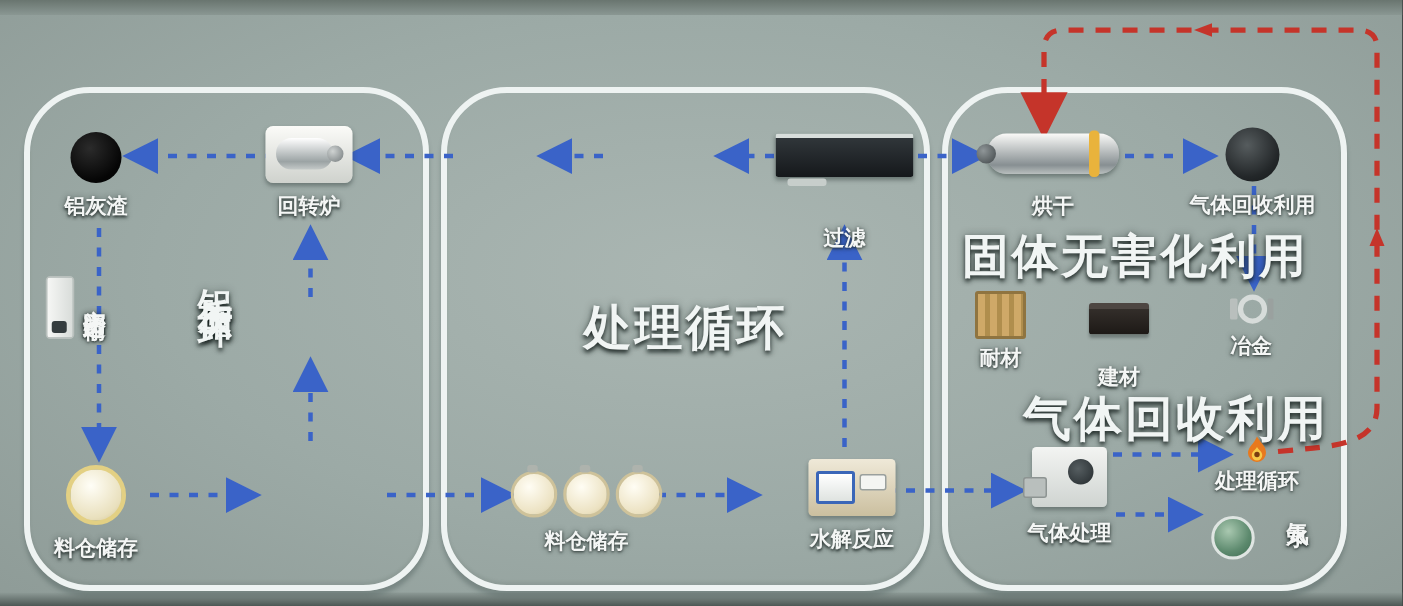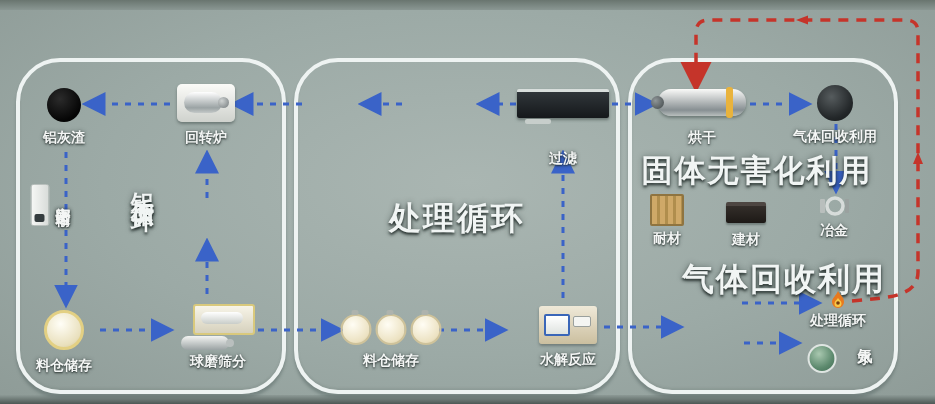--- a/index.html
+++ b/index.html
@@ -166,27 +166,20 @@
     <div class="lbl">回转炉</div>
   </div>
   <div class="node" style="left:40px;top:184px;">
     <div class="i-truck"></div>
   </div>
   <div class="lbl lbl-v" style="left:53px;top:194px;">密闭运输</div>
   <div class="node" style="left:64px;top:310px;">
     <div class="i-silo"></div>
     <div class="lbl">料仓储存</div>
   </div>
-  <div class="node" style="left:218px;top:300px;">
-    <div class="i-ballmill">
-      <div class="bm-box"></div>
-      <div class="bm-cyl"></div>
-    </div>
-    <div class="lbl" style="margin-top:3px;">球磨筛分</div>
-  </div>
 
   <div class="node" style="left:563px;top:89px;">
     <div class="i-filter"></div>
     <div class="lbl" style="margin-top:32px;">过滤</div>
   </div>
   <div class="node" style="left:391px;top:314px;">
     <div class="i-tanks">
       <span class="i-tank"></span>
       <span class="i-tank"></span>
       <span class="i-tank"></span>
@@ -205,30 +198,34 @@
   <div class="node" style="left:835px;top:85px;">
     <div class="i-alumina"></div>
     <div class="lbl">气体回收利用</div>
   </div>
   <div class="node" style="left:667px;top:194px;">
     <div class="i-crate"></div>
     <div class="lbl" style="margin-top:4px;">耐材</div>
   </div>
   <div class="node" style="left:746px;top:202px;">
     <div class="i-brick"></div>
-    <div class="lbl" style="margin-top:8px;">建材</div>
+    <div class="lbl" style="margin-top:20px;">建材</div>
   </div>
   <div class="node" style="left:834px;top:194px;">
     <svg width="32" height="24" viewBox="0 0 32 24">
       <rect x="2" y="5" width="5" height="14" rx="1" fill="#b9bfbd"></rect>
       <circle cx="17" cy="12" r="8" fill="none" stroke="#d7dcda" stroke-width="3.5"></circle>
       <rect x="27" y="5" width="4" height="14" rx="1" fill="#9aa19f"></rect>
     </svg>
     <div class="lbl" style="margin-top:4px;">冶金</div>
   </div>
+  <div class="node" style="left:713px;top:298px;">
+    <div class="i-gasplant"></div>
+    <div class="lbl" style="margin-top:9px;">气体处理</div>
+  </div>
   <div class="node" style="left:838px;top:290px;">
     <svg width="20" height="20" viewBox="0 0 20 20">
       <path d="M10 1 C12 5 16 7 16 12 A6 6 0 0 1 4 12 C4 8 8 6 10 1Z" fill="#e8791e"></path>
       <path d="M10 8 C11 10 13.5 11 13.5 13.5 A3.5 3.5 0 0 1 6.5 13.5 C6.5 11 9 10 10 8Z" fill="#f7c948"></path>
       <circle cx="10" cy="13" r="1.8" fill="#7a3c10"></circle>
     </svg>
     <div class="lbl" style="margin-top:2px;">处理循环</div>
   </div>
   <div class="node" style="left:822px;top:344px;">
     <div class="i-ammonia"></div>

